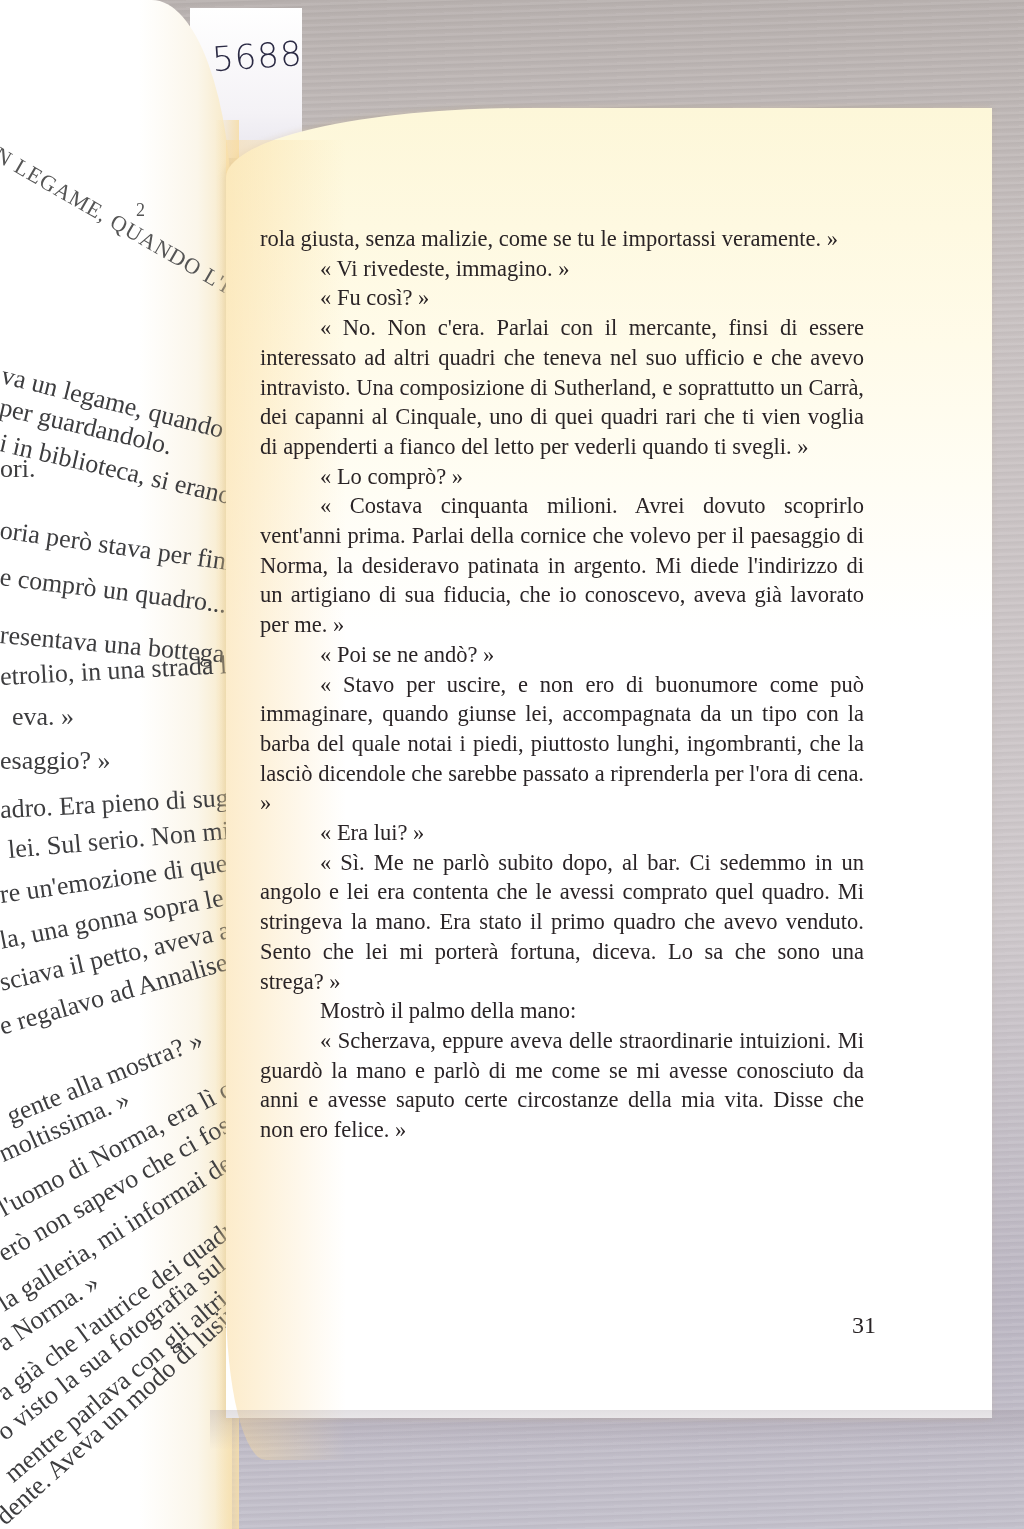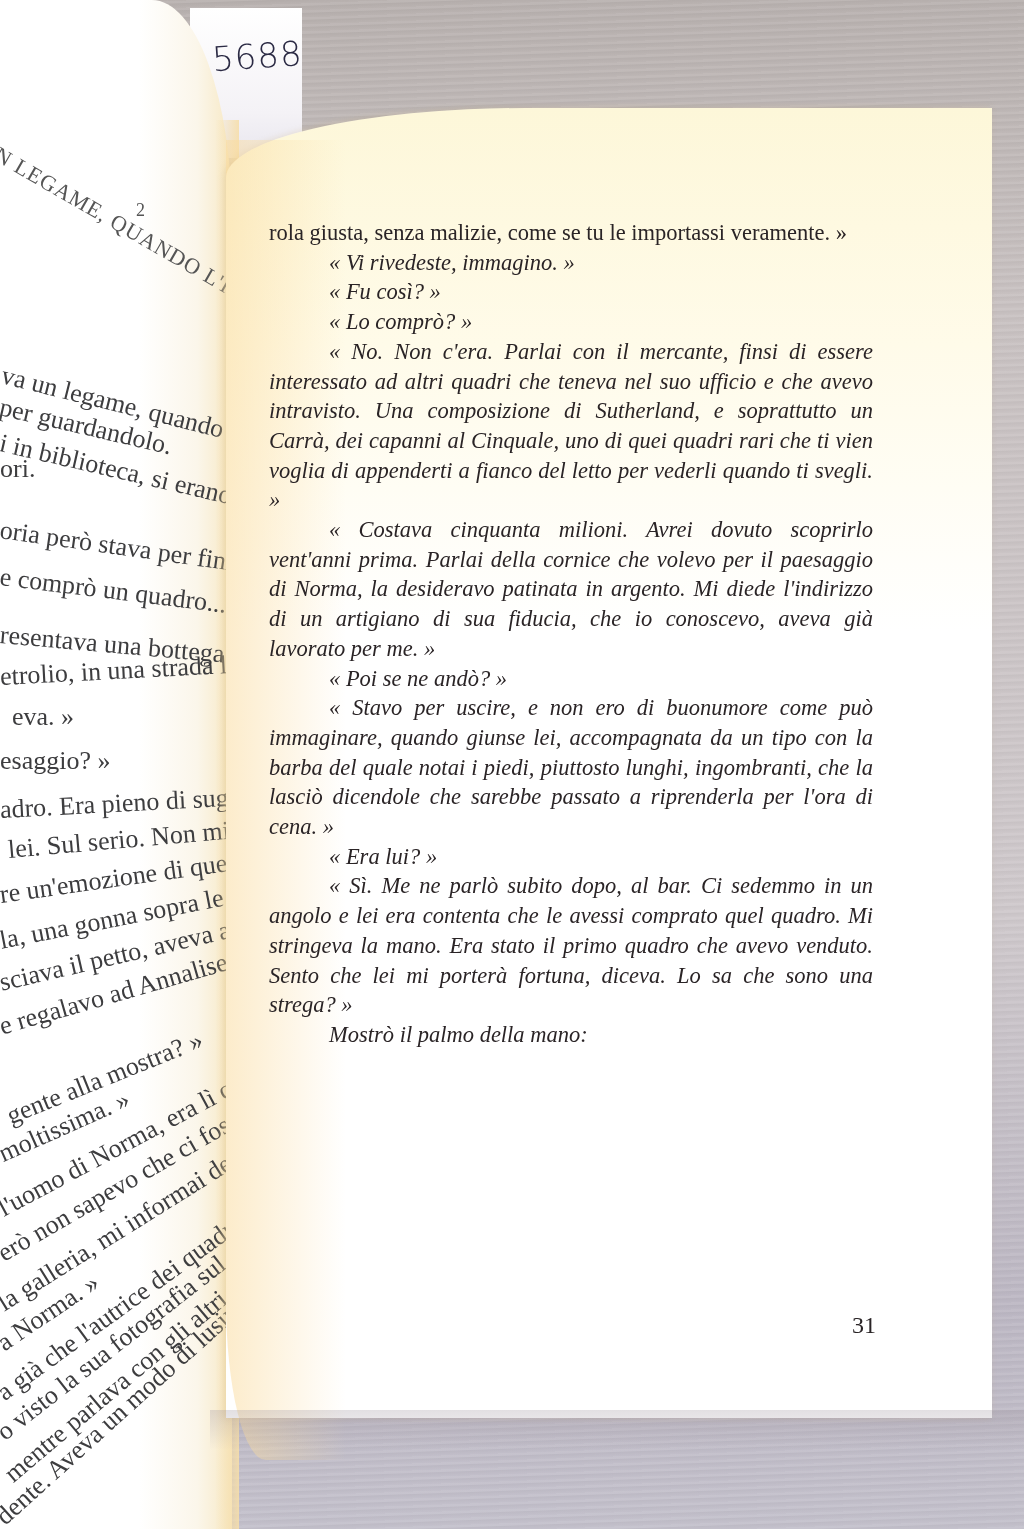--- a/index.html
+++ b/index.html
@@ -54,25 +54,25 @@
       border-top-left-radius: 300px 70px;
       box-shadow: -2px 0 6px rgba(200,170,110,0.25);
     }
     .right-page-fold {
       position: absolute; left: 226px; top: 140px; width: 120px; height: 1320px;
       background: linear-gradient(90deg, rgba(250,220,160,0.55), rgba(255,245,220,0.0));
       border-bottom-left-radius: 40px 160px;
       pointer-events: none;
     }
     .page-body {
-      position: absolute; left: 260px; top: 218px; width: 604px;
-      font-size: 22.5px; line-height: 29.7px; color: #2a2426; margin-left: 9px;
+      position: absolute; left: 260px; top: 224px; width: 604px;
+      font-size: 22.5px; line-height: 29.7px; color: #2a2426;
     }
     .page-body p { margin: 0; text-align: justify; text-align-last: left; }
-    .page-body p.indent { text-indent: 60px; font-style: italic; }
+    .page-body p.indent { text-indent: 60px; }
     .page-number {
       position: absolute; left: 852px; top: 1312px; font-size: 24px; color: #2a2426;
     }
     .bottom-shadow {
       position: absolute; left: 210px; top: 1410px; width: 814px; height: 40px;
       background: linear-gradient(180deg, rgba(160,150,160,0.3), rgba(160,150,160,0));
     }
   </style>
 </head>
 <body>
@@ -117,24 +117,25 @@
 </div>
 <div class="left-spine-shadow"></div>
 
 <div class="right-page"></div>
 <div class="right-page-fold"></div>
 
 <div class="page-body">
   <p>rola giusta, senza malizie, come se tu le importassi veramente. »</p>
   <p class="indent">« Vi rivedeste, immagino. »</p>
   <p class="indent">« Fu così? »</p>
+  <p class="indent">« No. Non c'era. Parlai con il mercante, finsi di essere interessato ad altri quadri che teneva nel suo ufficio e che avevo intravisto. Una composizione di Sutherland, e soprattutto un Carrà, dei capanni al Cinquale, uno di quei quadri rari che ti vien voglia di appenderti a fianco del letto per vederli quando ti svegli. »</p>
   <p class="indent">« Lo comprò? »</p>
-  <p class="indent">« No. Non c'era. Parlai con il mercante, finsi di essere interessato ad altri quadri che teneva nel suo ufficio e che avevo intravisto. Una composizione di Sutherland, e soprattutto un Carrà, dei capanni al Cinquale, uno di quei quadri rari che ti vien voglia di appenderti a fianco del letto per vederli quando ti svegli. »</p>
   <p class="indent">« Costava cinquanta milioni. Avrei dovuto scoprirlo vent'anni prima. Parlai della cornice che volevo per il paesaggio di Norma, la desideravo patinata in argento. Mi diede l'indirizzo di un artigiano di sua fiducia, che io conoscevo, aveva già lavorato per me. »</p>
   <p class="indent">« Poi se ne andò? »</p>
   <p class="indent">« Stavo per uscire, e non ero di buonumore come può immaginare, quando giunse lei, accompagnata da un tipo con la barba del quale notai i piedi, piuttosto lunghi, ingombranti, che la lasciò dicendole che sarebbe passato a riprenderla per l'ora di cena. »</p>
   <p class="indent">« Era lui? »</p>
   <p class="indent">« Sì. Me ne parlò subito dopo, al bar. Ci sedemmo in un angolo e lei era contenta che le avessi comprato quel quadro. Mi stringeva la mano. Era stato il primo quadro che avevo venduto. Sento che lei mi porterà fortuna, diceva. Lo sa che sono una strega? »</p>
   <p class="indent">Mostrò il palmo della mano:</p>
+  <p class="indent">« Scherzava, eppure aveva delle straordinarie intuizioni. Mi guardò la mano e parlò di me come se mi avesse conosciuto da anni e avesse saputo certe circostanze della mia vita. Disse che non ero felice. »</p>
 </div>
 
 <div class="page-number">31</div>
 <div class="bottom-shadow"></div>
 
 </body></html>

